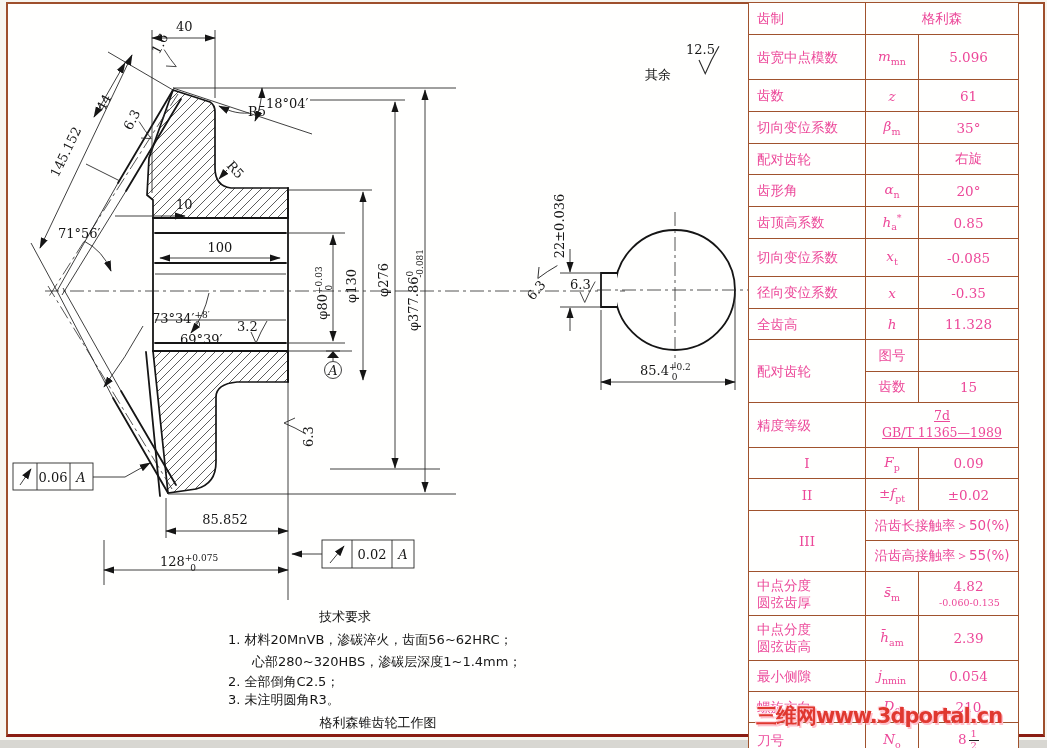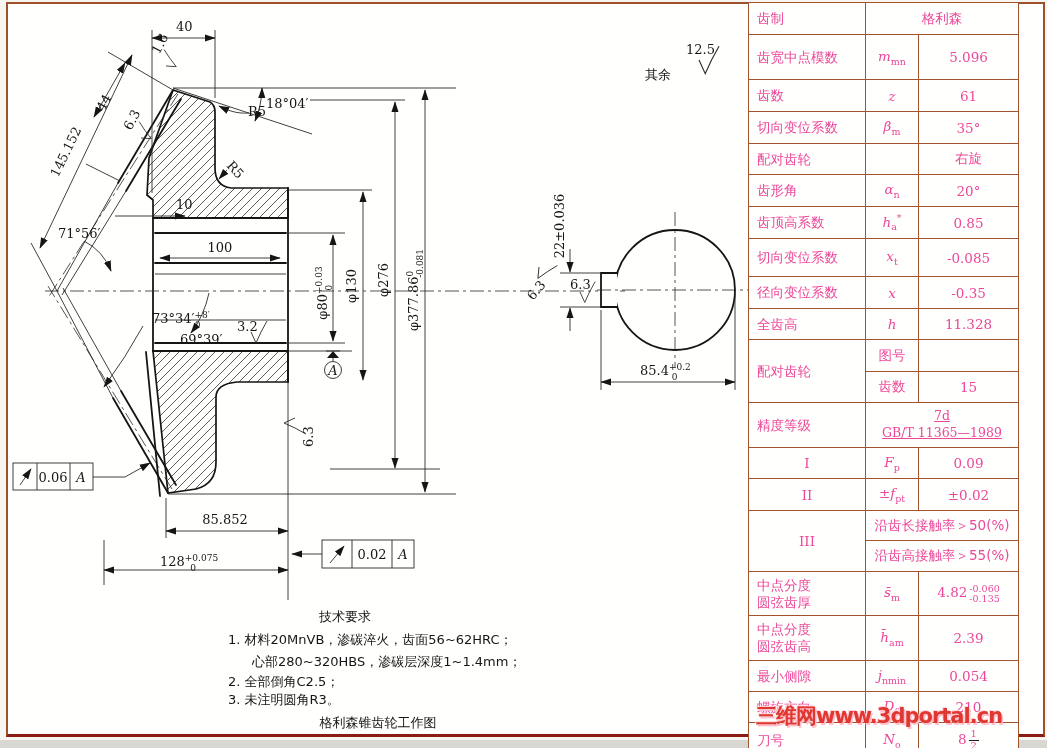--- a/index.html
+++ b/index.html
@@ -16,21 +16,21 @@
   .cl{stroke:#2a2a2a;stroke-width:0.8;fill:none;stroke-dasharray:14 4 3 4;}
   .sup{font-size:9px;}
   .ptable{position:absolute;left:748px;top:2px;width:270px;border-collapse:collapse;table-layout:fixed;
           background:#fffffe;font-size:13.5px;color:#ec4899;}
   .ptable td{border:1.5px solid #a0522d;padding:0 4px;text-align:center;overflow:hidden;}
   .ptable td.lbl{text-align:left;padding-left:8px;white-space:pre-line;line-height:1.25;}
   .ptable td.rom{text-align:center;font-family:"DejaVu Serif","Liberation Serif",serif;}
   .sym,.val{font-family:"DejaVu Serif","Liberation Serif",serif;}
   .sym i{font-style:italic;}
   .sym sub,.sym sup{font-size:9.5px;}
-  .tolstack{display:inline-flex;flex-direction:column;font-size:9.5px;line-height:1.05;vertical-align:middle;
+  .tolstack{display:inline-flex;flex-direction:row;font-size:9.5px;line-height:1.05;vertical-align:middle;
             text-align:left;margin-left:2px;font-family:"DejaVu Serif","Liberation Serif",serif;}
   .frac{display:inline-flex;flex-direction:column;font-size:10px;line-height:1.05;vertical-align:middle;
         margin-left:2px;font-family:"DejaVu Serif","Liberation Serif",serif;}
   .frac .n{border-bottom:1px solid #1c1c1c;padding:0 2px;}
   .small2{font-size:12.5px;line-height:1.35;text-decoration:underline;}
   .watermark{position:absolute;left:756px;top:702px;width:292px;font-weight:bold;font-size:21px;
              color:#e03830;letter-spacing:-1px;white-space:nowrap;
              text-shadow:1.5px 1.5px 0 #ffc0cb,-1px -1px 0 #ffd2da;z-index:5;}
 </style>
 </head>

